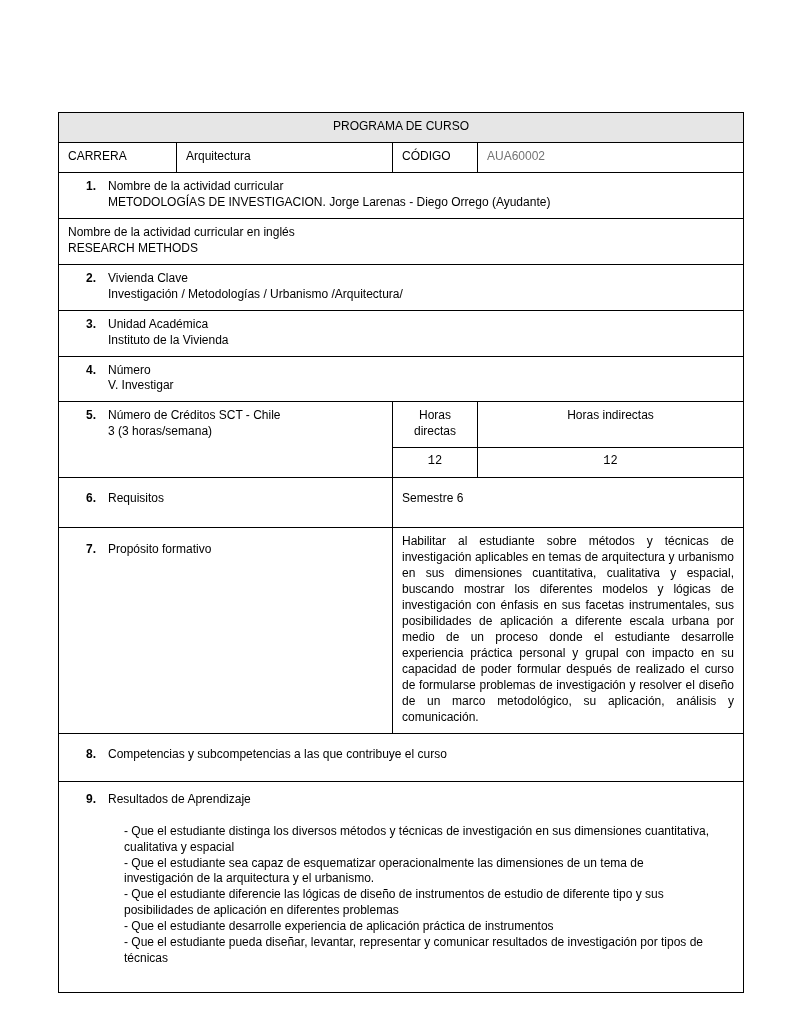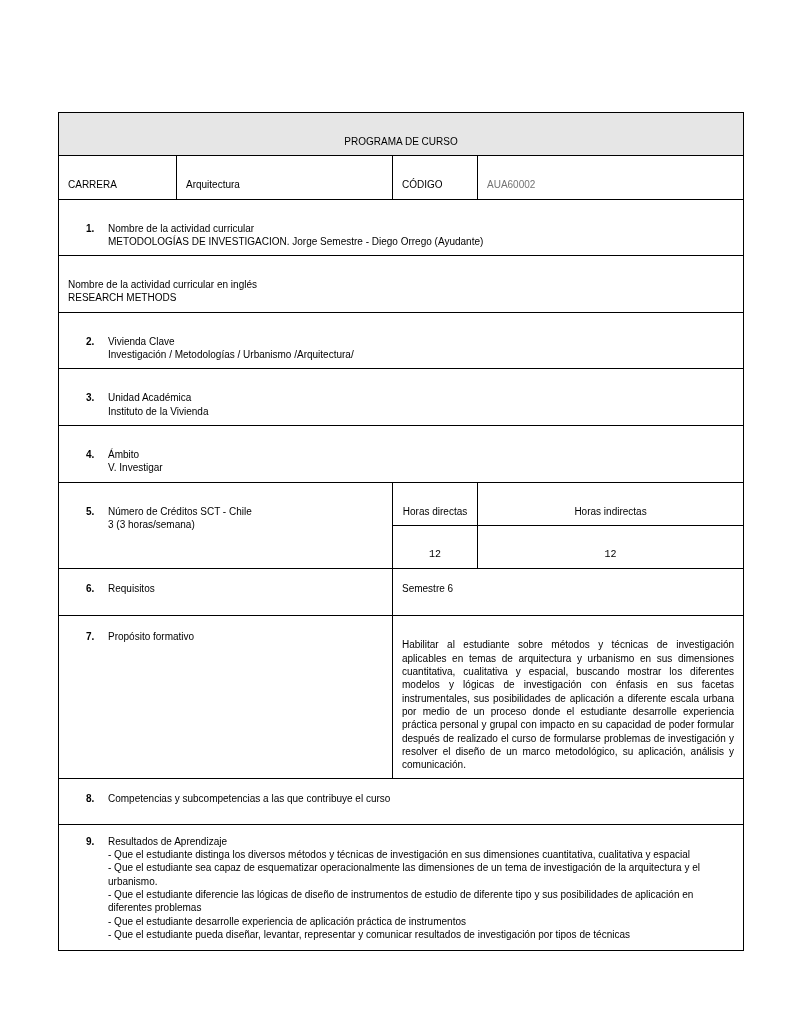--- a/index.html
+++ b/index.html
@@ -26,22 +26,22 @@
     left: 58px;
     top: 112px;
     width: 685px;
     border: 1px solid #000000;
     border-collapse: collapse;
     table-layout: fixed;
   }
   .doc td {
     border: 1px solid #000000;
     vertical-align: top;
-    padding: 22px 9px 7px 9px;
-    font-size: 10px;
+    padding: 6px 9px 7px 9px;
+    font-size: 12px;
     line-height: 1.33;
   }
   .title-cell {
     background: #e6e6e6;
     text-align: center;
     font-size: 12.5px;
     padding: 9px 6px 9px 6px;
   }
   .carrera-label {
     width: 118px;
@@ -95,21 +95,21 @@
     padding: 7px 10px 8px 10px;
   }
   .purpose-left {
     width: 275px;
   }
   .req-right {
     padding-left: 10px;
   }
   .learn-list {
     display: block;
-    margin: 0;
+    margin: 16px;
     padding: 0;
   }
   .learn-list span {
     display: block;
   }
   .tight {
     line-height: 1.3;
   }
 </style>
 </head>
@@ -128,42 +128,42 @@
         <td class="title-cell" colspan="4">PROGRAMA DE CURSO</td>
       </tr>
       <tr>
         <td class="carrera-label">CARRERA</td>
         <td class="carrera-value">Arquitectura</td>
         <td class="codigo-label">CÓDIGO</td>
         <td class="codigo-value">AUA60002</td>
       </tr>
       <tr>
         <td colspan="4">
-          <span class="row-num">1.</span><span class="row-body"><span class="line2">Nombre de la actividad curricular</span><span class="line2">METODOLOGÍAS DE INVESTIGACION.  Jorge Semestre - Diego Orrego (Ayudante)</span></span>
+          <span class="row-num">1.</span><span class="row-body"><span class="line2">Nombre de la actividad curricular</span><span class="line2">METODOLOGÍAS DE INVESTIGACION.  Jorge Larenas - Diego Orrego (Ayudante)</span></span>
         </td>
       </tr>
       <tr>
         <td colspan="4" class="no-num">
           <span class="line2">Nombre de la actividad curricular en inglés</span>
             <span class="line2">RESEARCH METHODS</span>
         </td>
       </tr>
       <tr>
         <td colspan="4">
           <span class="row-num">2.</span><span class="row-body"><span class="line2">Vivienda Clave</span><span class="line2">Investigación / Metodologías / Urbanismo /Arquitectura/</span></span>
         </td>
       </tr>
       <tr>
         <td colspan="4">
           <span class="row-num">3.</span><span class="row-body"><span class="line2">Unidad Académica</span><span class="line2">Instituto de la Vivienda</span></span>
         </td>
       </tr>
       <tr>
         <td colspan="4">
-          <span class="row-num">4.</span><span class="row-body"><span class="line2">Ámbito</span><span class="line2">V. Investigar</span></span>
+          <span class="row-num">4.</span><span class="row-body"><span class="line2">Número</span><span class="line2">V. Investigar</span></span>
         </td>
       </tr>
       <tr>
         <td class="credits-left" colspan="2" rowspan="2">
           <span class="row-num">5.</span><span class="row-body"><span class="line2">Número de Créditos SCT - Chile</span><span class="line2">3 (3 horas/semana)</span></span>
         </td>
         <td class="hours-head">Horas directas</td>
         <td class="hours-head">Horas indirectas</td>
       </tr>
       <tr>

